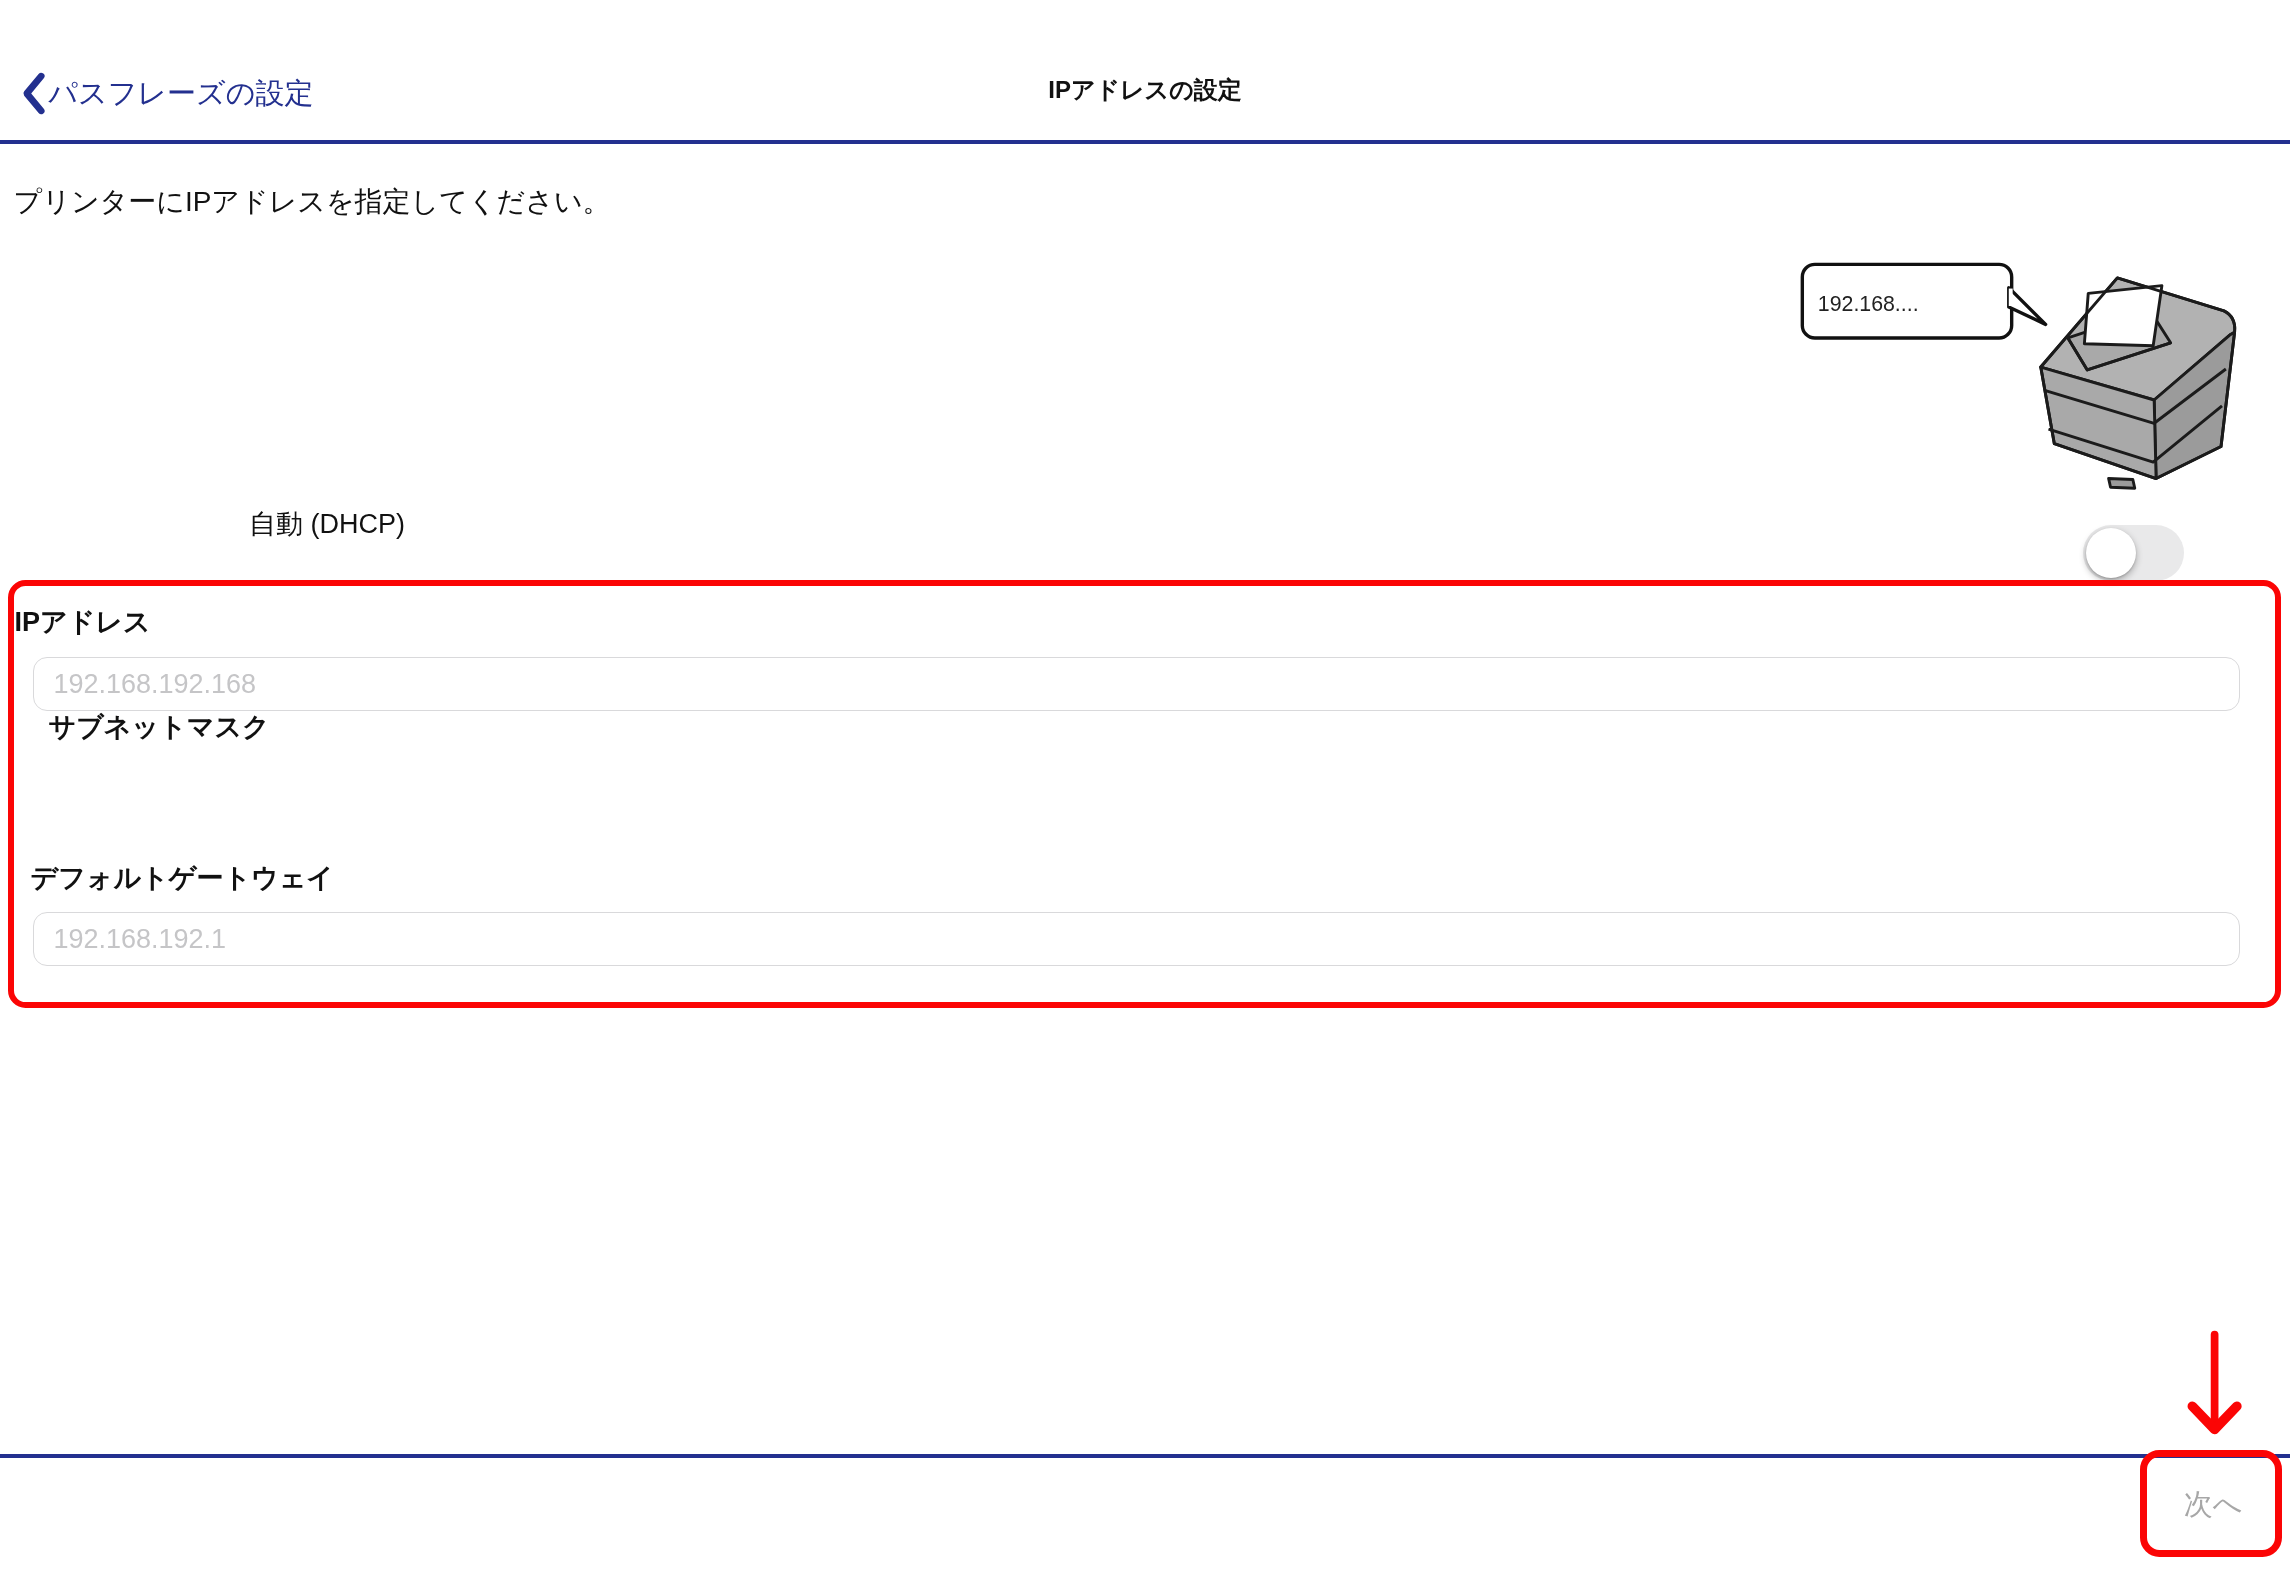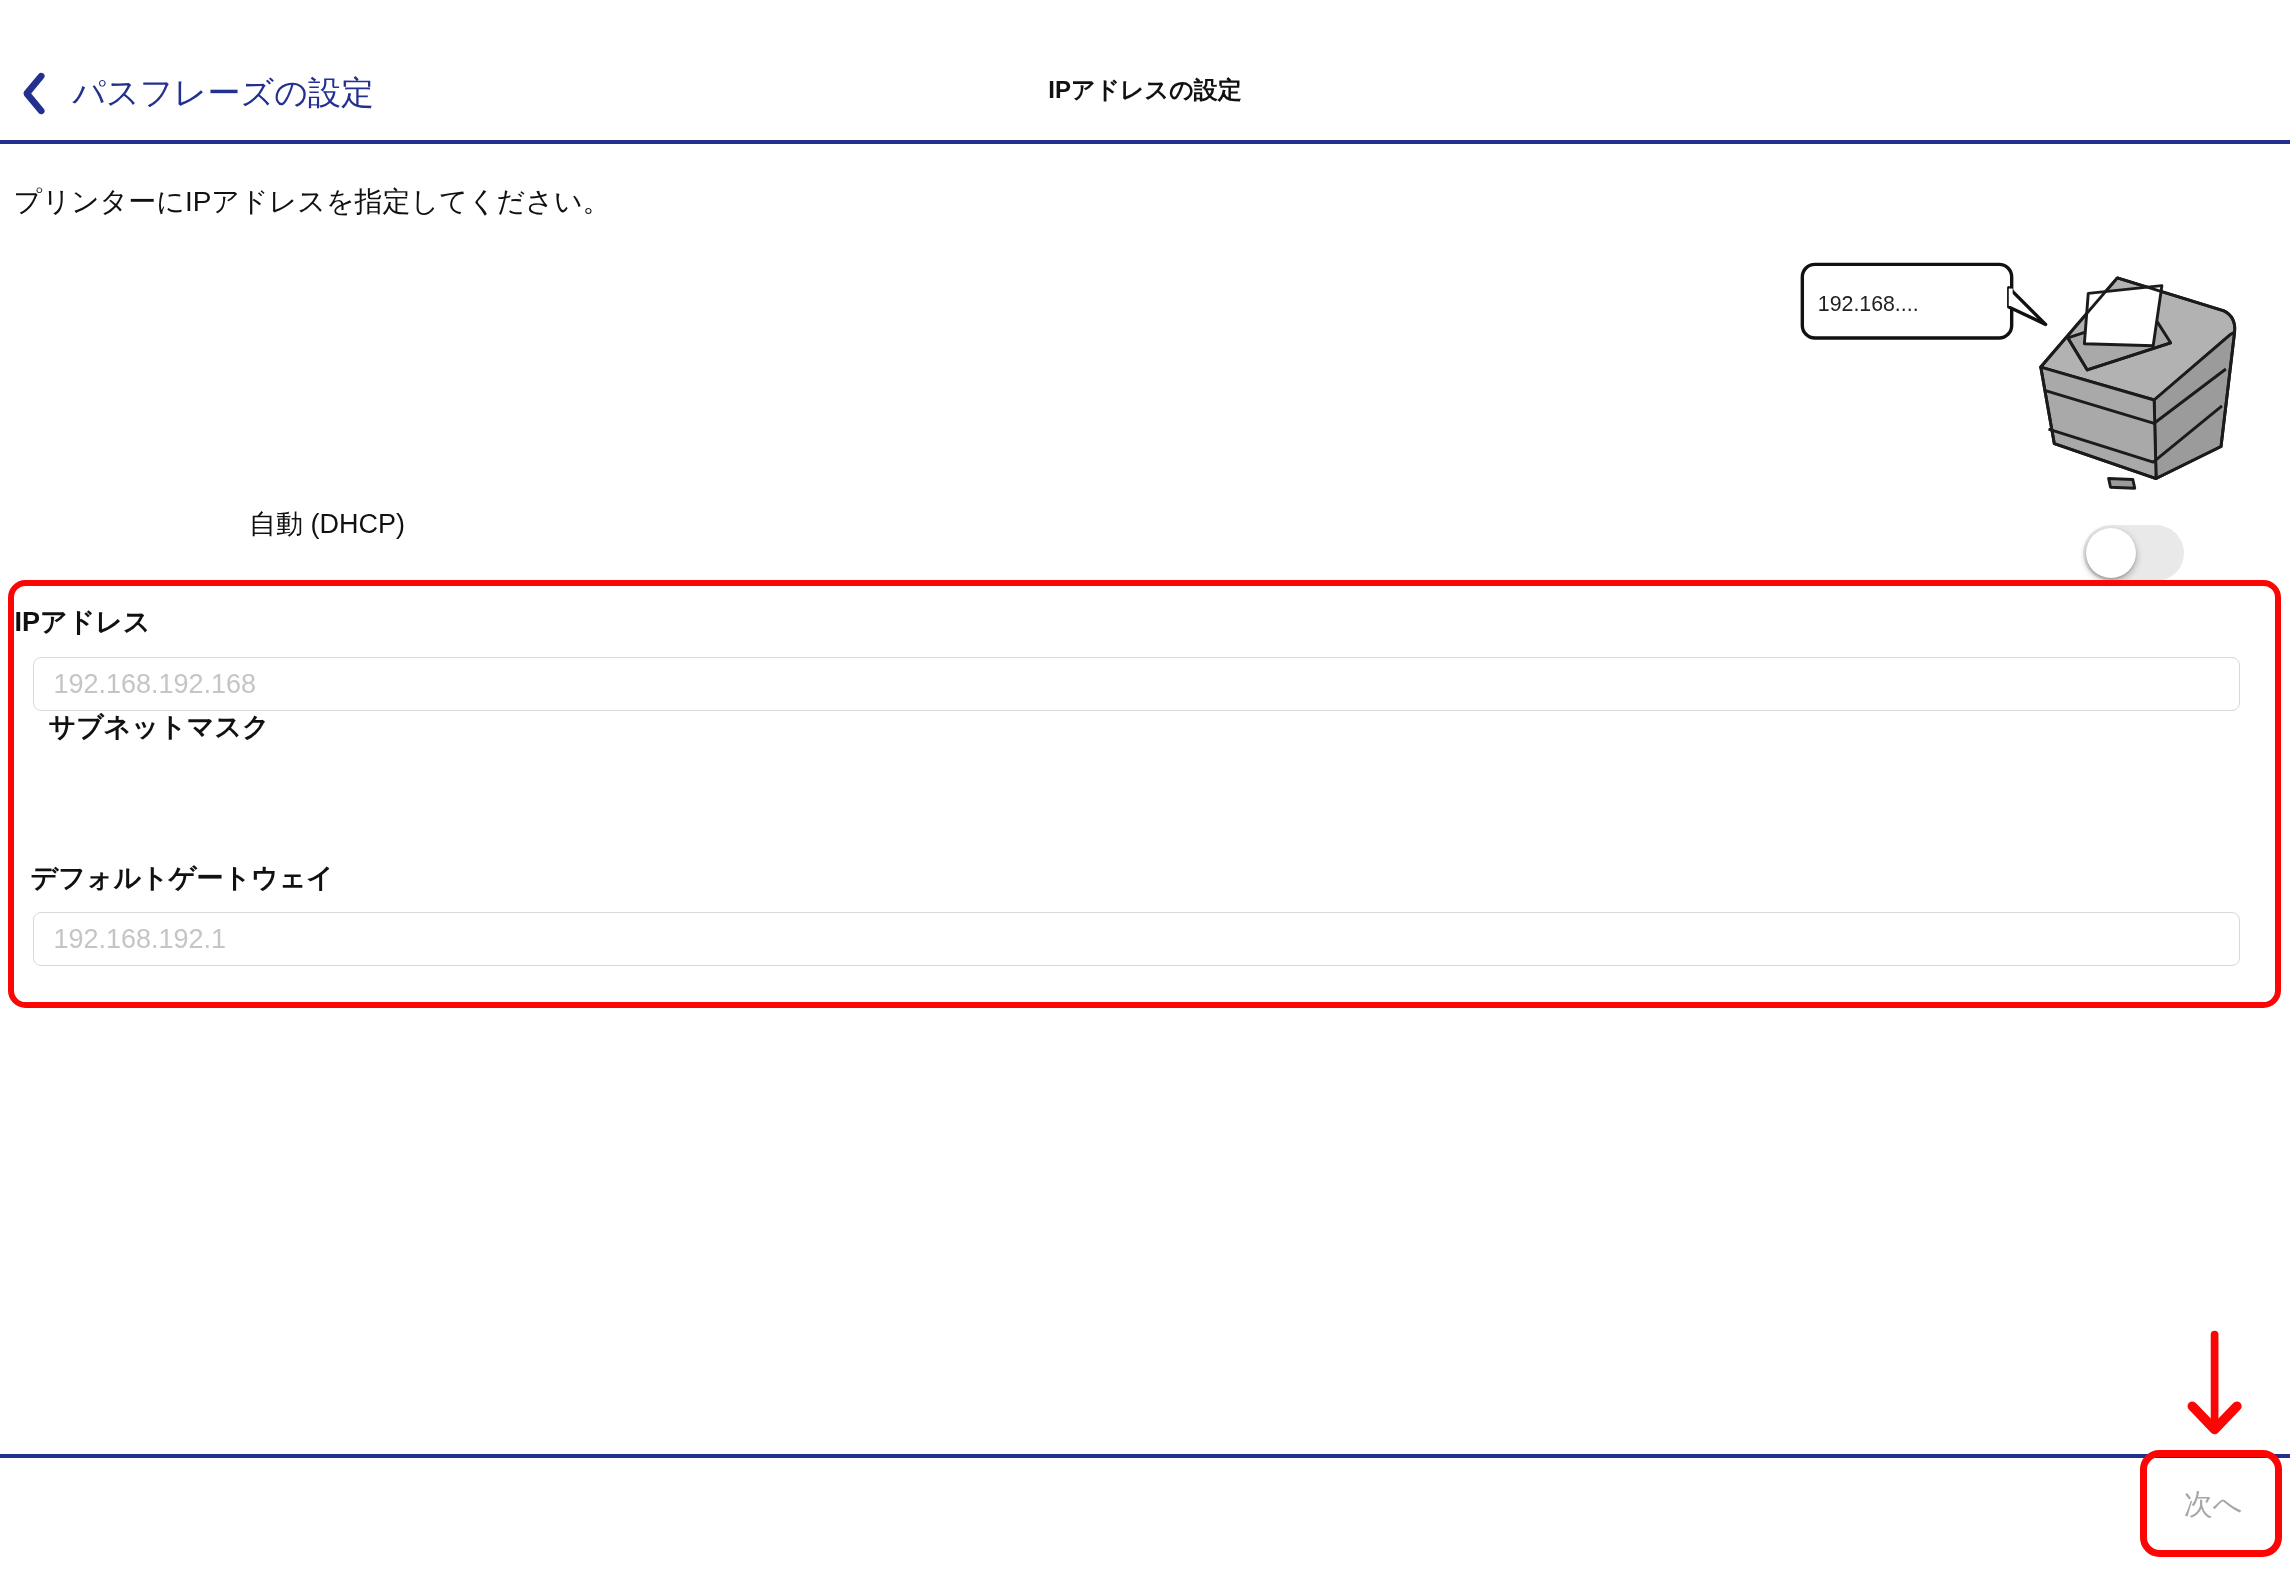--- a/index.html
+++ b/index.html
@@ -7,22 +7,22 @@
     position:relative;
     width:2290px;height:1591px;
     background:#ffffff;
     font-family:"Liberation Sans","DejaVu Sans",sans-serif;
     color:#111;
     overflow:hidden;
   }
   
   .nav-back{
     position:absolute;left:21.3px;top:68px;
-    display:flex;align-items:center;gap:26px;
-    color:#23308F;font-size:33px;line-height:50px;
+    display:flex;align-items:center;gap:2px;
+    color:#23308F;font-size:29px;line-height:50px;
     cursor:pointer;background:none;border:none;padding:0;
     font-family:inherit;
   }
   .nav-back svg{display:block;}
   .nav-title{
     position:absolute;top:74px;left:50%;transform:translateX(-50%);
     font-size:24px;font-weight:bold;color:#111;white-space:nowrap;
   }
   .nav-divider{
     position:absolute;left:0;top:140px;width:2290px;height:3.9px;
@@ -48,21 +48,21 @@
     position:absolute;left:2.9px;top:2.9px;width:50px;height:50px;border-radius:50%;
     background:#ffffff;
     box-shadow:0 2.9px 7.8px rgba(0,0,0,0.3),0 1px 1.9px rgba(0,0,0,0.15);
   }
   
   .field-label{
     position:absolute;left:14.6px;font-size:27px;color:#111;white-space:nowrap;font-weight:bold;
   }
   .text-input{
     position:absolute;left:33px;width:2166px;height:52px;
-    border:1.9px solid #D9D9DB;border-radius:8px;
+    border:1.9px solid #D9D9DB;border-radius:14px;
     padding:0 19.4px;font-size:27px;color:#1A1A1A;background:#fff;
     font-family:inherit;outline:none;
   }
   .text-input::placeholder{color:#C5C5C7;opacity:1;}
   .lbl-ip{top:604px;}
   .inp-ip{top:657px;}
   .lbl-subnet{top:709px;padding-left:34px;}
   .inp-subnet{top:783px;}
   .lbl-gateway{top:860px;margin-left:16px;}
   .inp-gateway{top:912px;}

